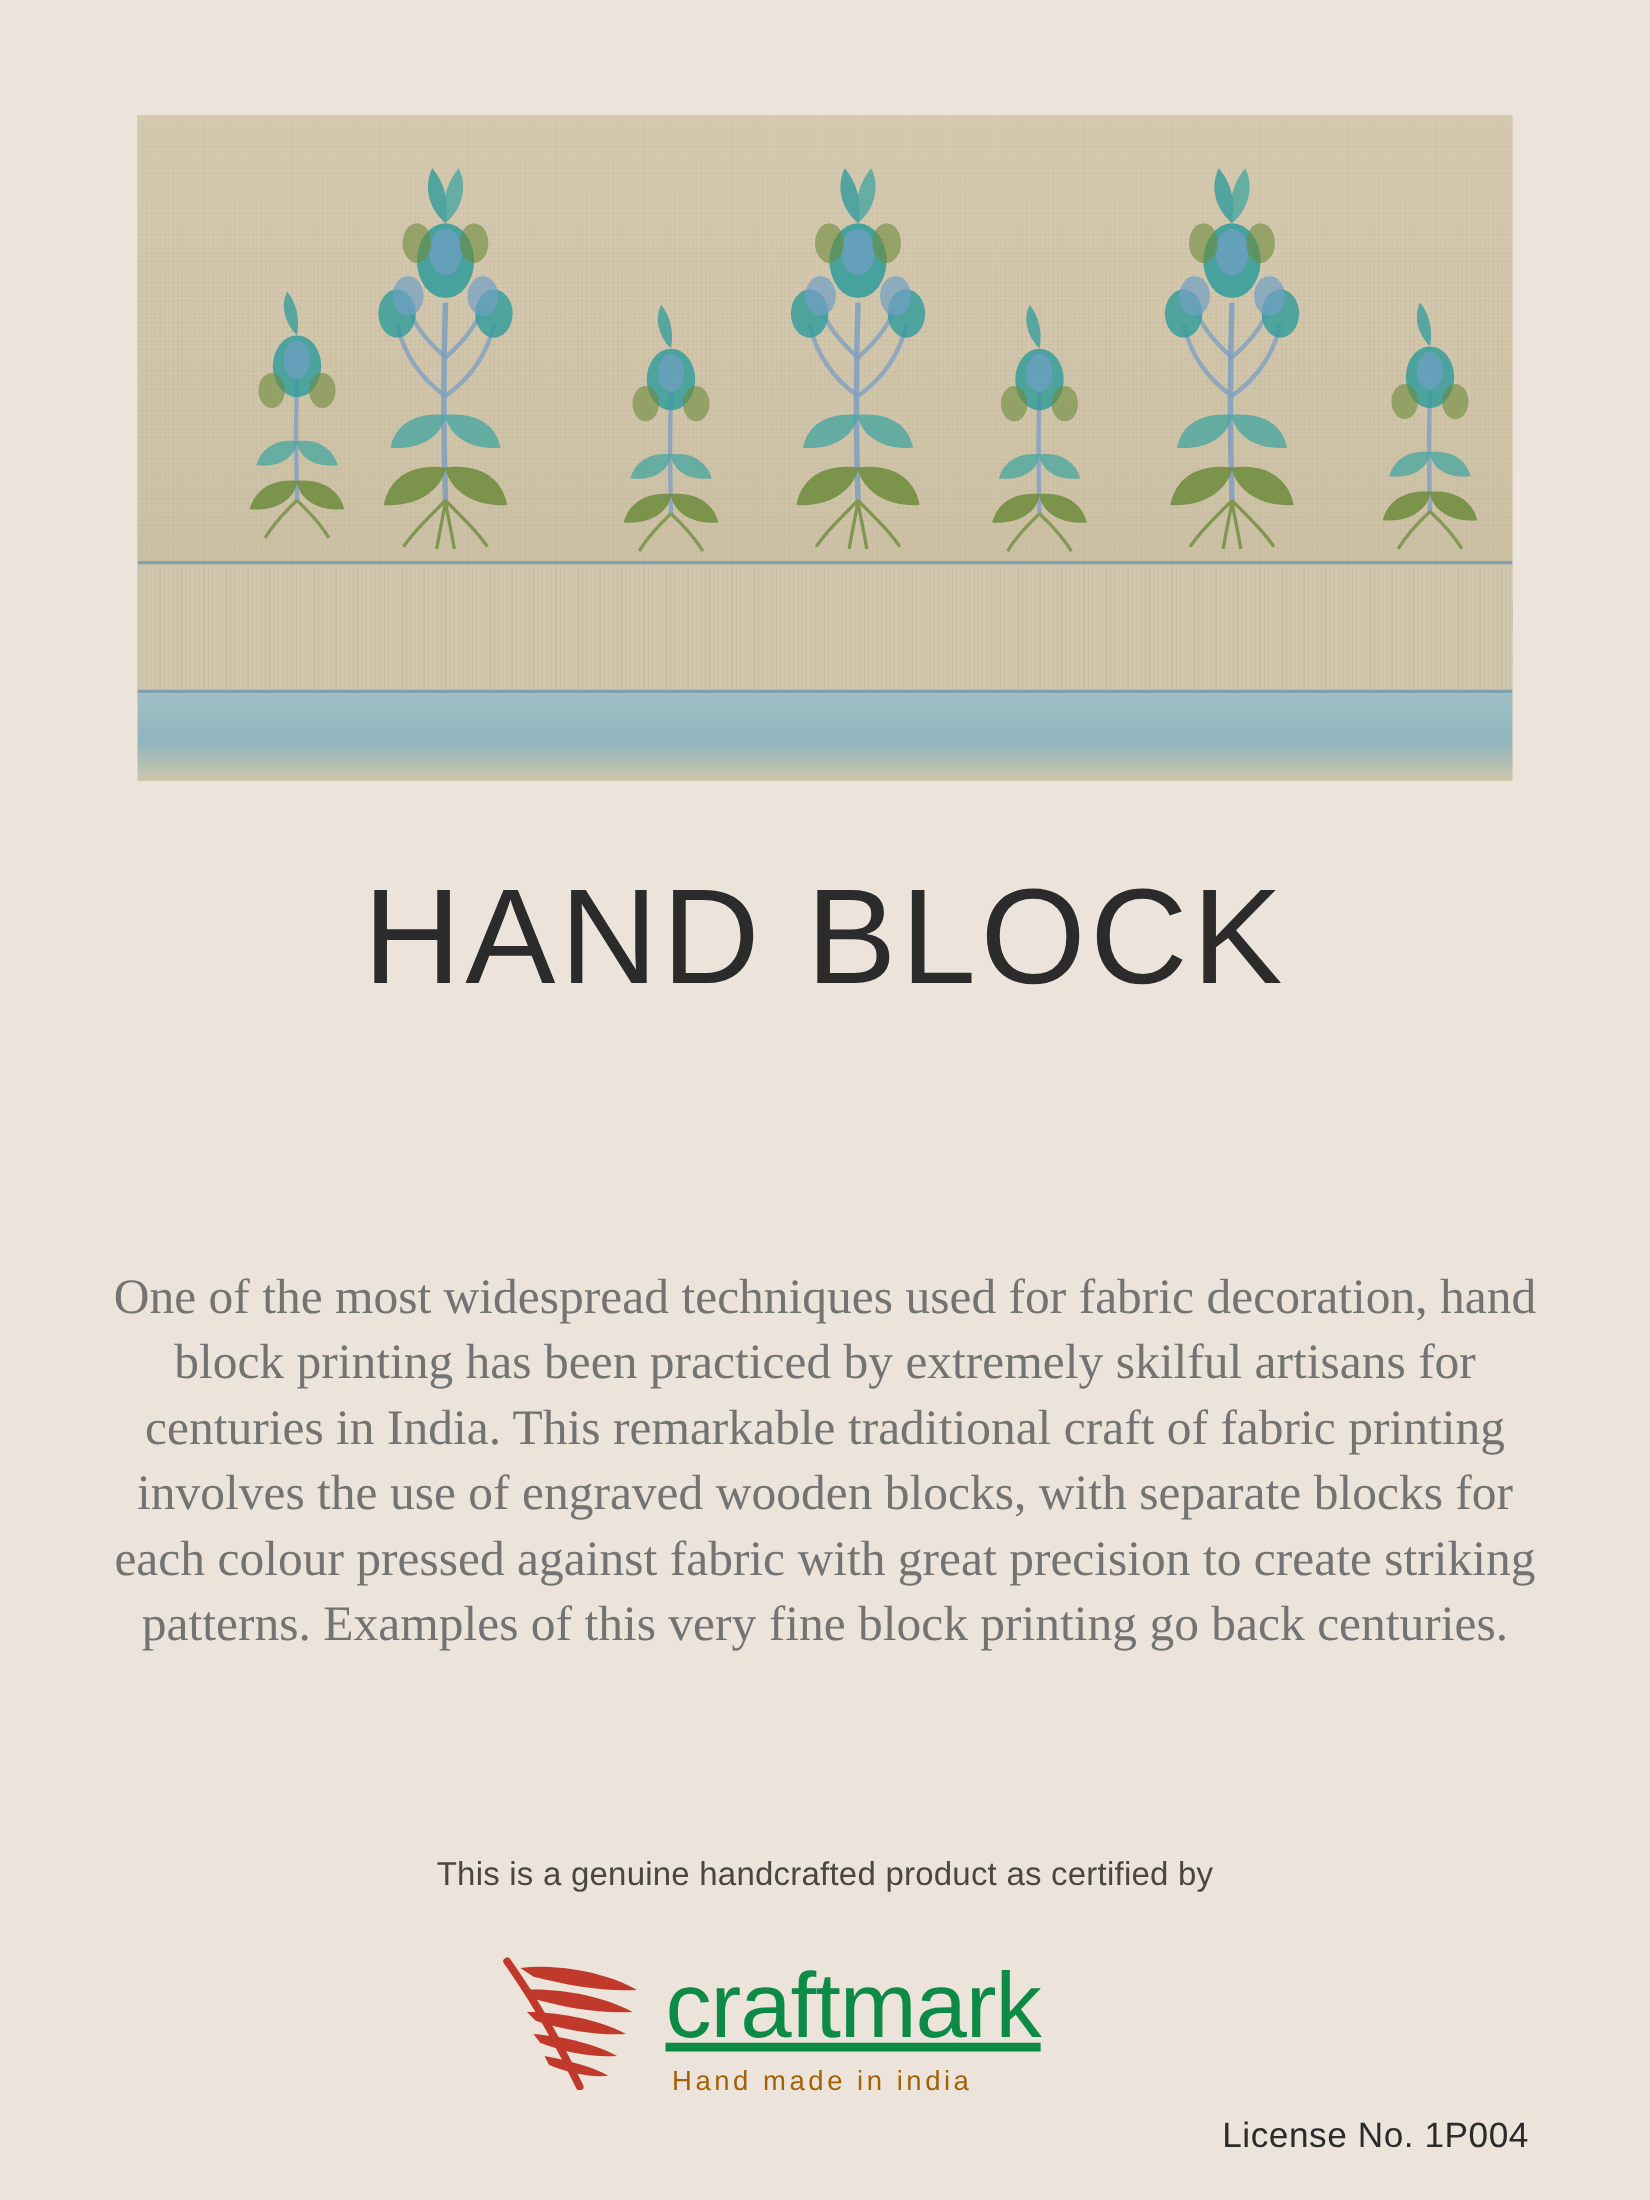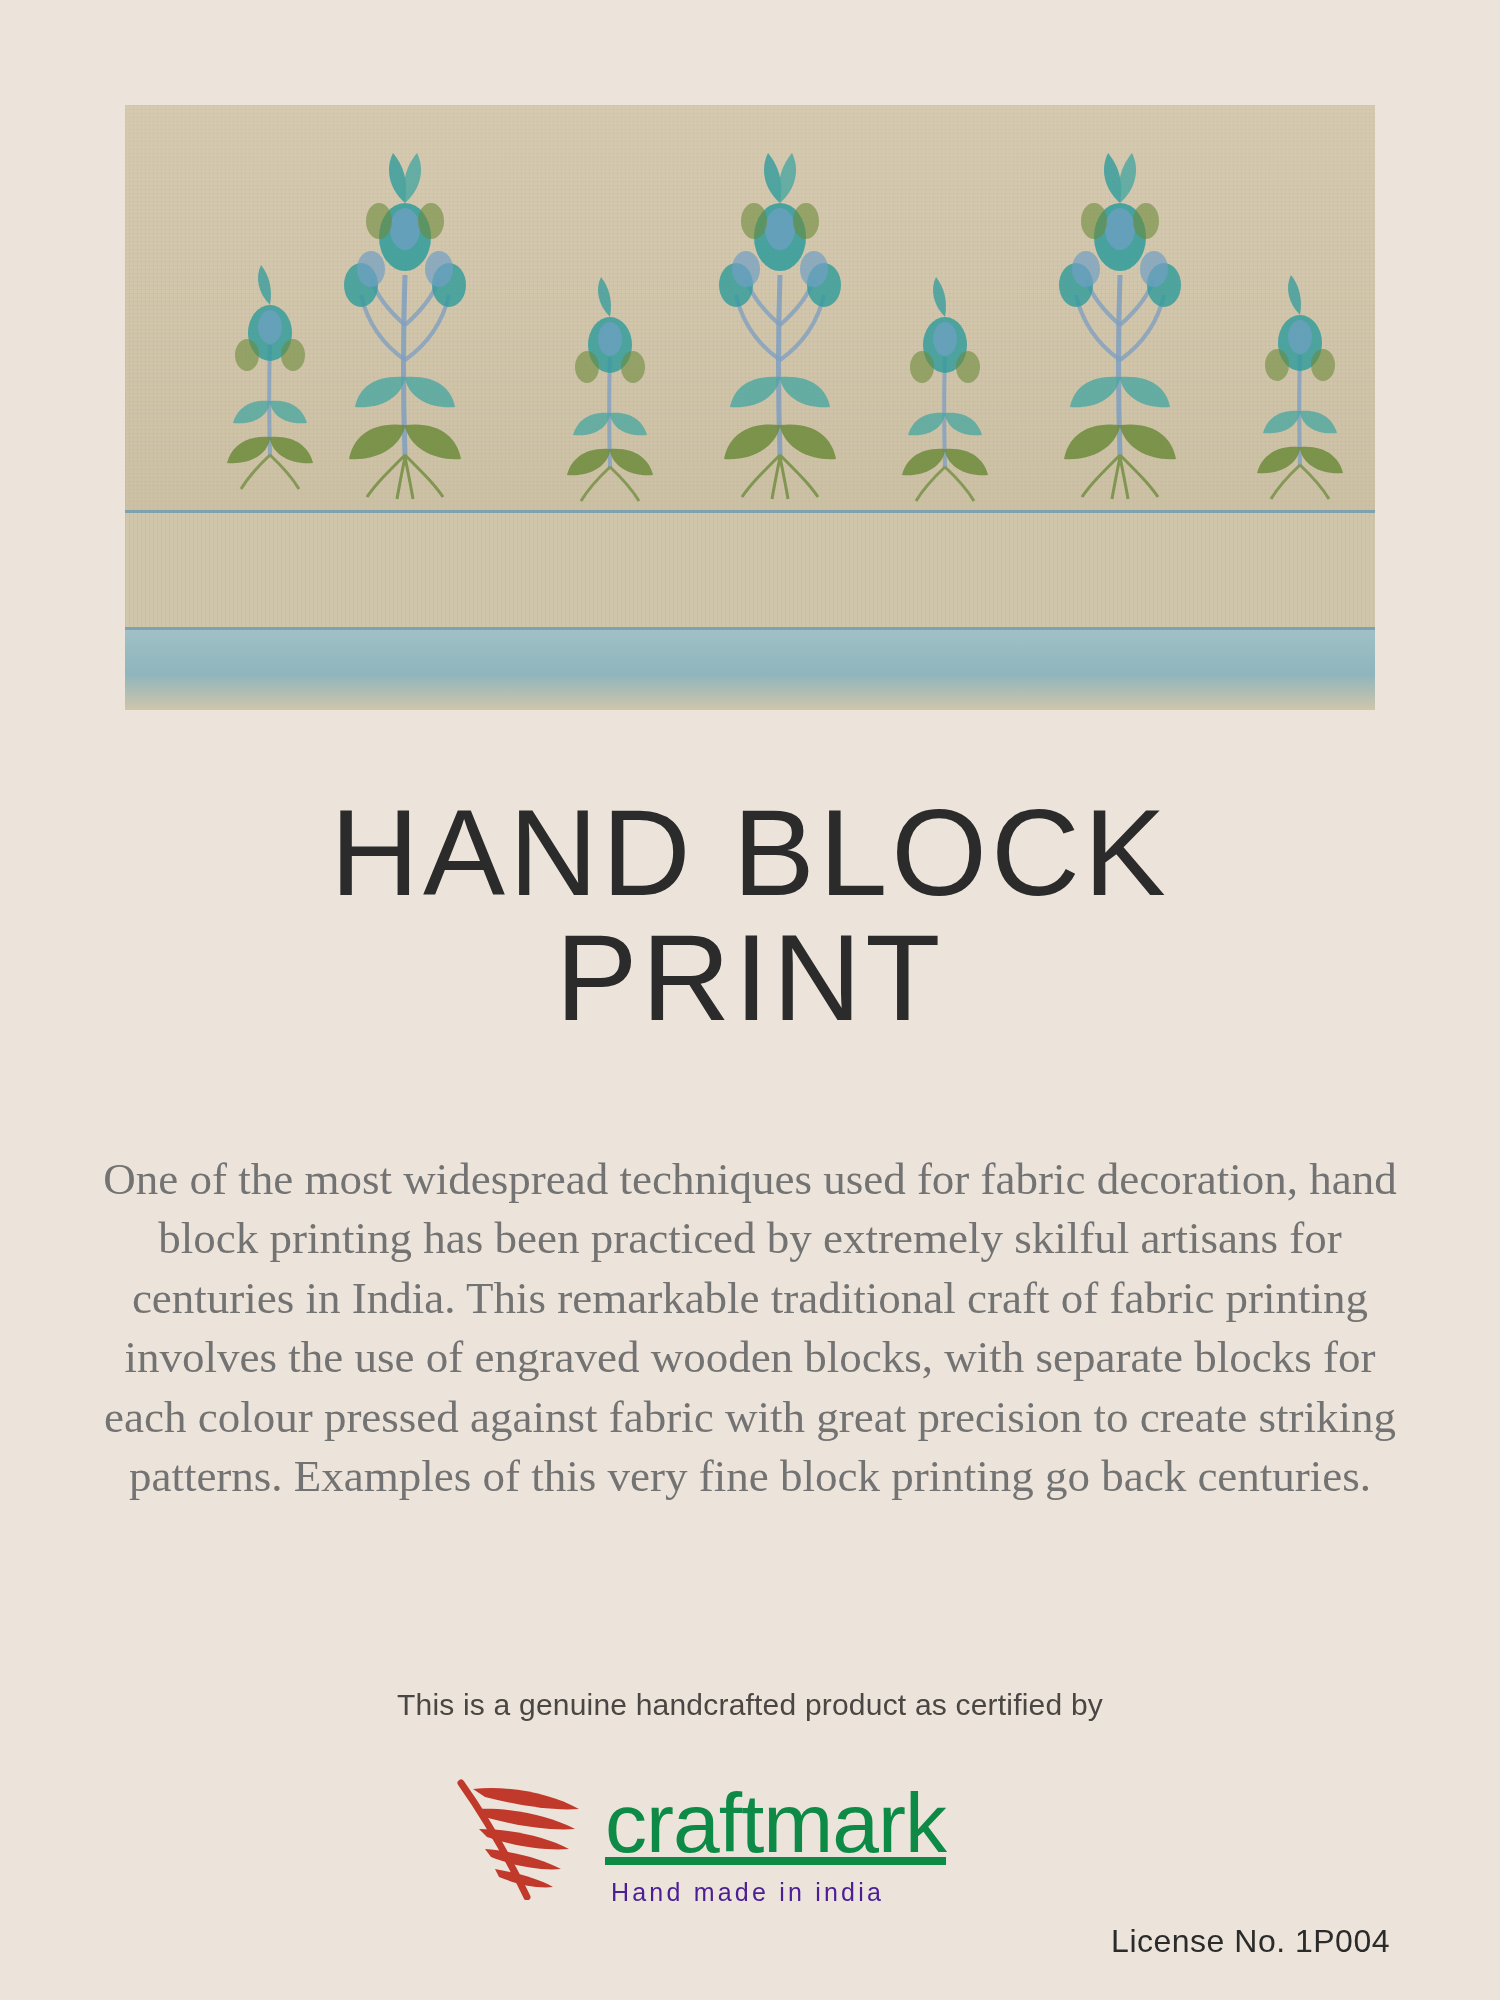--- a/index.html
+++ b/index.html
@@ -128,21 +128,21 @@
     letter-spacing: -1px;
     line-height: 1;
     text-decoration: underline;
   }
   .logo-tag {
     position: absolute;
     left: 156px;
     top: 103px;
     font-family: "Liberation Sans", sans-serif;
     font-size: 25px;
-    color: #4c1d95;
+    color: #a16207;
     letter-spacing: 3.2px;
   }
 
   
   .license {
     position: absolute;
     right: 110px;
     top: 1923px;
     font-family: "Liberation Sans", sans-serif;
     font-size: 32px;
@@ -230,21 +230,20 @@
         <use href="#bordermotif" x="1120" y="0"></use>
       </g>
     </svg>
 
     <div class="fabric-band"></div>
     <div class="fabric-bottom"></div>
   </div>
 
   <div class="title-block">
     <div class="title-line">HAND BLOCK</div>
-    <div class="title-line">PRINT</div>
   </div>
 
   <p class="body-copy">One of the most widespread techniques used for fabric decoration, hand block printing has been practiced by extremely skilful artisans for centuries in India. This remarkable traditional craft of fabric printing involves the use of engraved wooden blocks, with separate blocks for each colour pressed against fabric with great precision to create striking patterns. Examples of this very fine block printing go back centuries.</p>
 
   <div class="cert-line">This is a genuine handcrafted product as certified by</div>
 
   <div class="logo">
     <svg class="logo-mark" viewBox="0 0 140 125">
       <g fill="#c0392b">
         <path d="M18 14 C52 10 96 18 124 34 C96 36 62 30 30 22 Z"></path>

